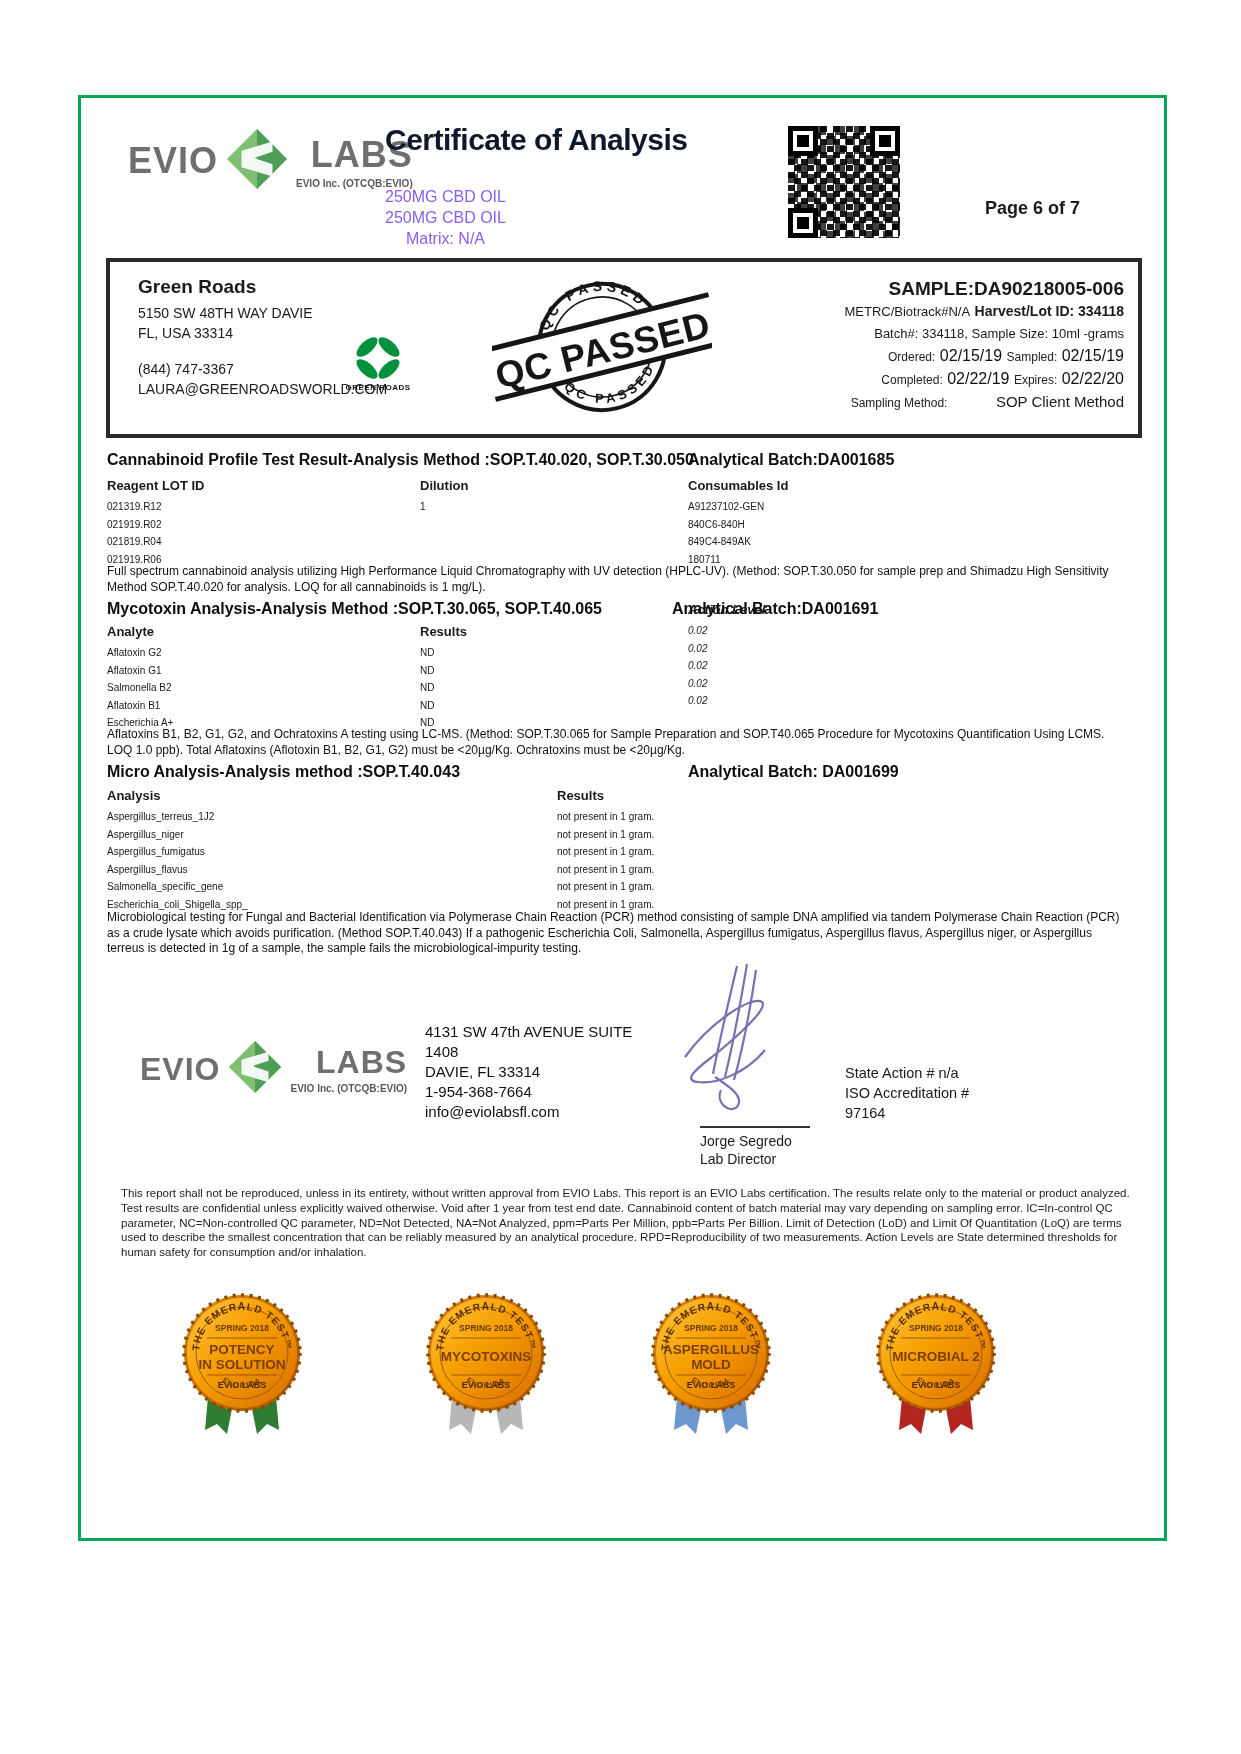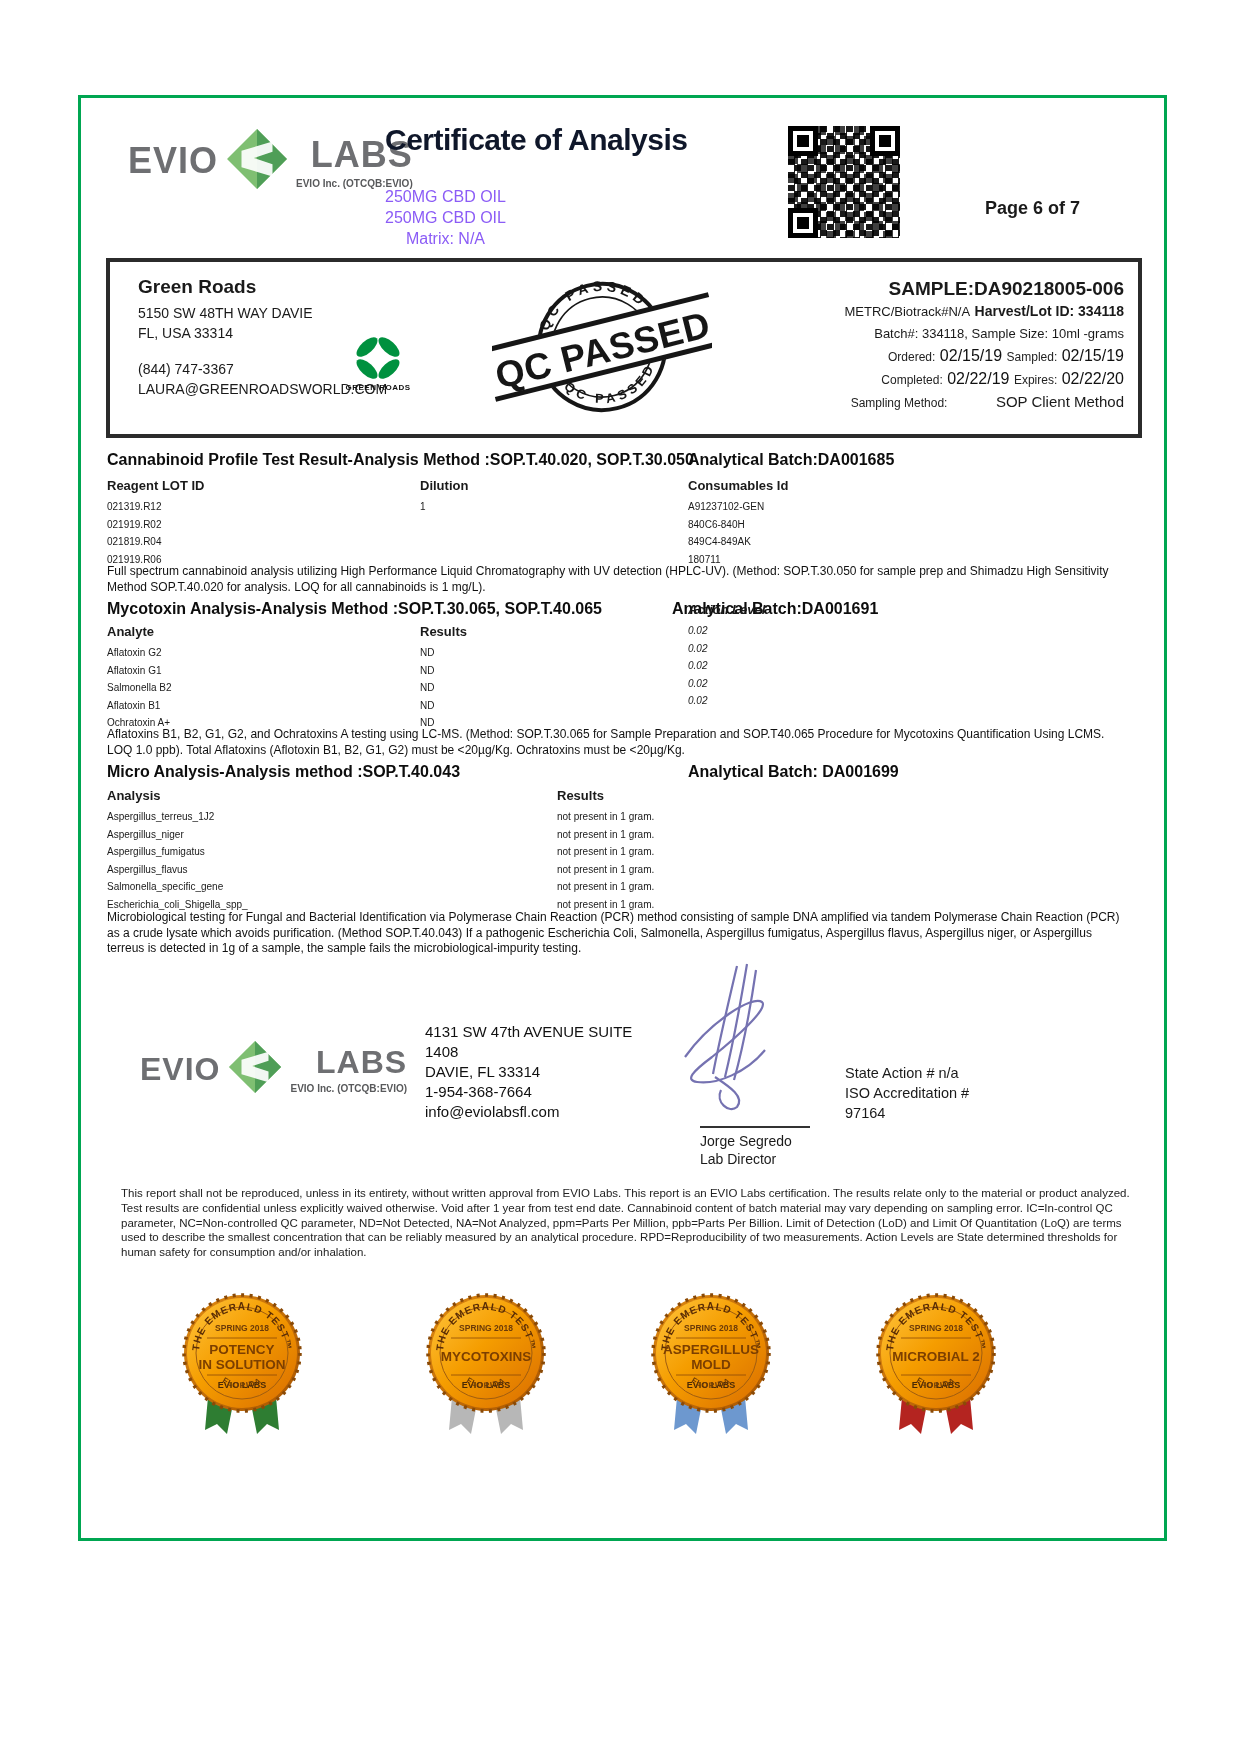--- a/index.html
+++ b/index.html
@@ -190,21 +190,21 @@
 
 <div class="abs sec-title" style="left:107px;top:600px;">Mycotoxin Analysis-Analysis Method :SOP.T.30.065, SOP.T.40.065</div>
 <div class="abs sec-title" style="left:672px;top:600px;">Analytical Batch:DA001691</div>
 
 <div class="abs colstack" style="left:107px;top:622px;">
   <span class="col-h">Analyte</span>
   <div class="cell">Aflatoxin G2</div>
   <div class="cell">Aflatoxin G1</div>
   <div class="cell">Salmonella B2</div>
   <div class="cell">Aflatoxin B1</div>
-  <div class="cell">Ochratoxin A+</div>
+  <div class="cell">Escherichia A+</div>
 </div>
 <div class="abs colstack" style="left:420px;top:622px;">
   <span class="col-h">Results</span>
   <div class="cell">ND</div>
   <div class="cell">ND</div>
   <div class="cell">ND</div>
   <div class="cell">ND</div>
   <div class="cell">ND</div>
 </div>
 <div class="abs colstack" style="left:688px;top:600px;font-style:italic;">

